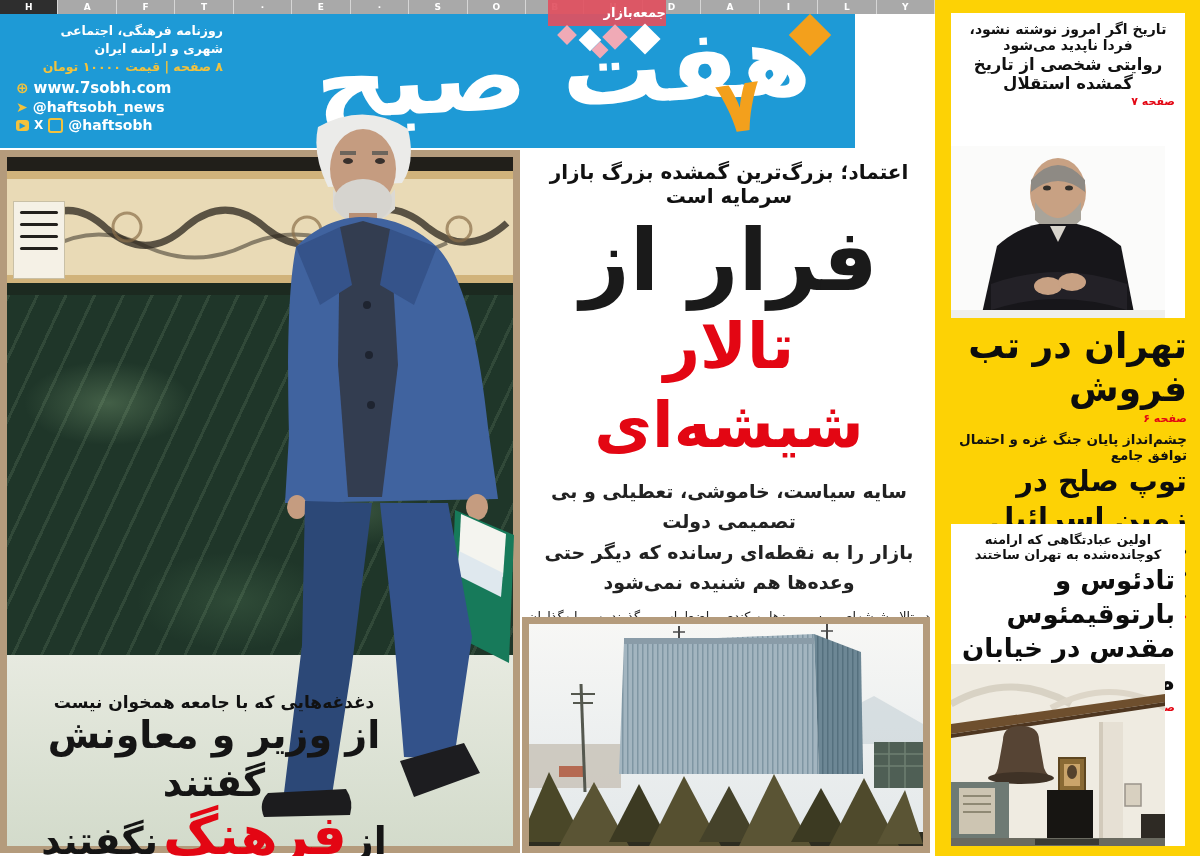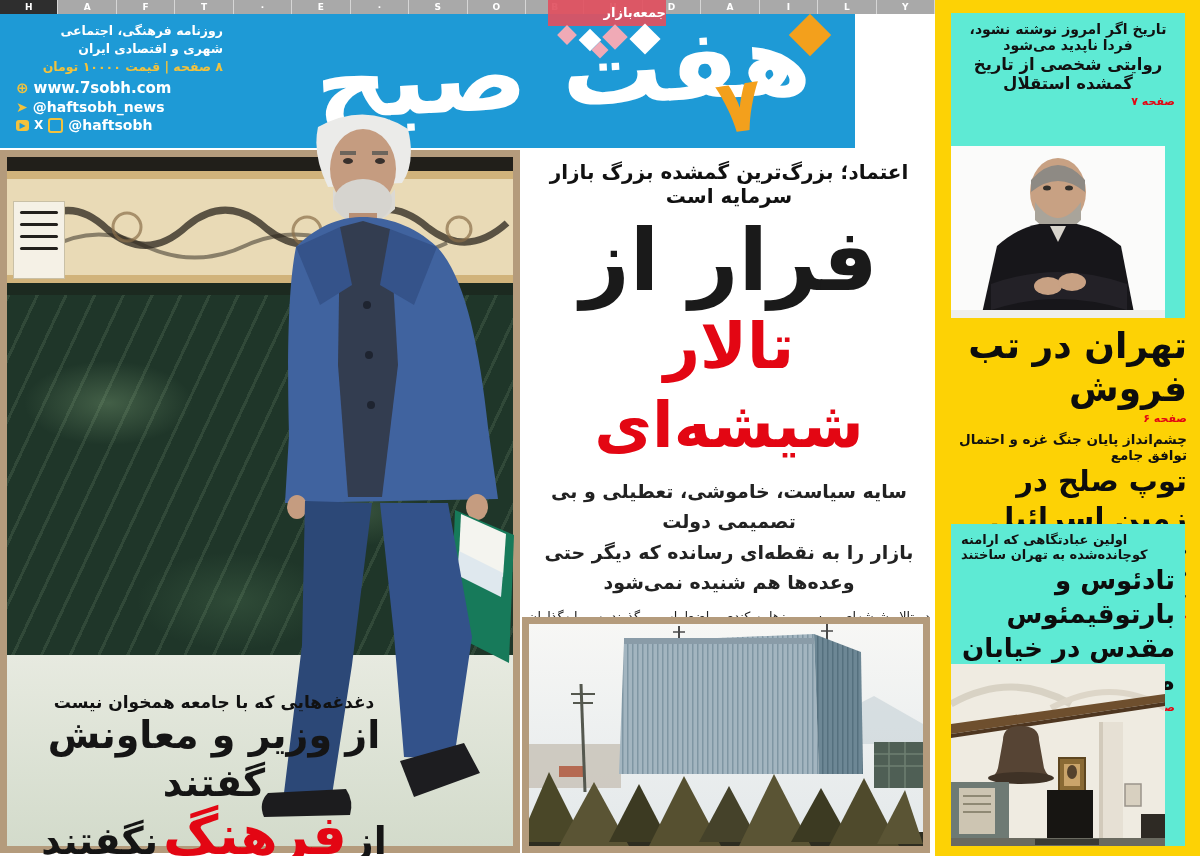--- a/index.html
+++ b/index.html
@@ -68,35 +68,35 @@
   .lead .h-black{font-size:86px;font-weight:bold;color:#1a1a1a;line-height:1.12;letter-spacing:-2px;}
   .lead .h-red{font-size:63px;font-weight:bold;color:#e30613;line-height:1.25;letter-spacing:-2px;}
   .lead .deck{font-size:19px;font-weight:bold;color:#222;line-height:1.6;margin-top:10px;}
   .lead .body{font-size:12.8px;color:#222;line-height:1.6;text-align:justify;margin-top:10px;}
   .lead .pref{font-size:13px;font-weight:bold;color:#e30613;text-align:right;margin-top:6px;}
   
   .bse-photo{position:absolute;left:522px;top:617px;width:408px;height:236px;border:7px solid #b49b7c;
       box-sizing:border-box;z-index:2;}
   
   .sidebar{position:absolute;left:935px;top:0;width:265px;height:856px;background:#fdd205;z-index:3;}
-  .card{position:absolute;background:#5eead4;box-sizing:border-box;}
+  .card{position:absolute;background:#ffffff;box-sizing:border-box;}
   .card-top{left:16px;top:13px;width:234px;height:305px;padding:8px 10px 0 10px;}
   .card-top .kick{direction:rtl;text-align:center;font-size:14px;font-weight:bold;color:#111;}
   .card-top .title{direction:rtl;text-align:center;font-size:35px;font-weight:bold;color:#0d0d0d;
       letter-spacing:-1px;margin-top:2px;}
   .card-top .sub{direction:rtl;text-align:center;font-size:16.5px;font-weight:bold;color:#111;margin-top:2px;}
   .card-top .pref{direction:rtl;text-align:right;font-size:11px;font-weight:bold;color:#e30613;margin-top:2px;}
   .mid{position:absolute;left:14px;top:324px;width:238px;direction:rtl;}
   .mid .kick{font-size:13.5px;font-weight:bold;color:#111;text-align:right;}
   .mid .t1{font-size:36px;font-weight:bold;color:#0d0d0d;text-align:right;letter-spacing:-1px;line-height:1.2;}
   .mid .t2{font-size:29px;font-weight:bold;color:#0d0d0d;text-align:right;letter-spacing:-1px;line-height:1.25;}
   .mid .deck{font-size:13.5px;font-weight:bold;color:#1a1a1a;text-align:right;line-height:1.7;margin-top:2px;}
   .mid .pref{font-size:11px;font-weight:bold;color:#e30613;text-align:right;margin:2px 0 6px 0;}
   .card-bottom{left:16px;top:524px;width:234px;height:322px;padding:8px 10px 0 10px;}
-  .card-bottom .kick{direction:rtl;text-align:left;font-size:13px;font-weight:bold;color:#111;}
+  .card-bottom .kick{direction:rtl;text-align:center;font-size:13px;font-weight:bold;color:#111;}
   .card-bottom .title{direction:rtl;text-align:right;font-size:26px;font-weight:bold;color:#0d0d0d;
       letter-spacing:-1px;line-height:1.3;margin-top:2px;}
   .card-bottom .pref{direction:rtl;text-align:right;font-size:11px;font-weight:bold;color:#e30613;margin-top:2px;}
   .photo-fill{position:absolute;left:0;right:0;bottom:0;}
 </style>
 </head>
 <body>
 
 <div class="page">
 
@@ -115,21 +115,21 @@
     <div class="cell">D</div>
     <div class="cell">A</div>
     <div class="cell">I</div>
     <div class="cell">L</div>
     <div class="cell">Y</div>
   </div>
 
   <div class="banner">
     <div class="banner-info">
       <div class="fa">روزنامه فرهنگی، اجتماعی</div>
-      <div class="fa">شهری و اقتصادی ایران</div>
+      <div class="fa">شهری و ارامنه ایران</div>
       <div class="fa price">۸ صفحه | قیمت ۱۰۰۰۰ تومان</div>
       <div class="latin web">
         <span class="ic">⊕</span>
         <span>www.7sobh.com</span>
       </div>
       <div class="latin soc">
         <span class="ic">➤</span>
         <span>@haftsobh_news</span>
       </div>
       <div class="latin soc">

